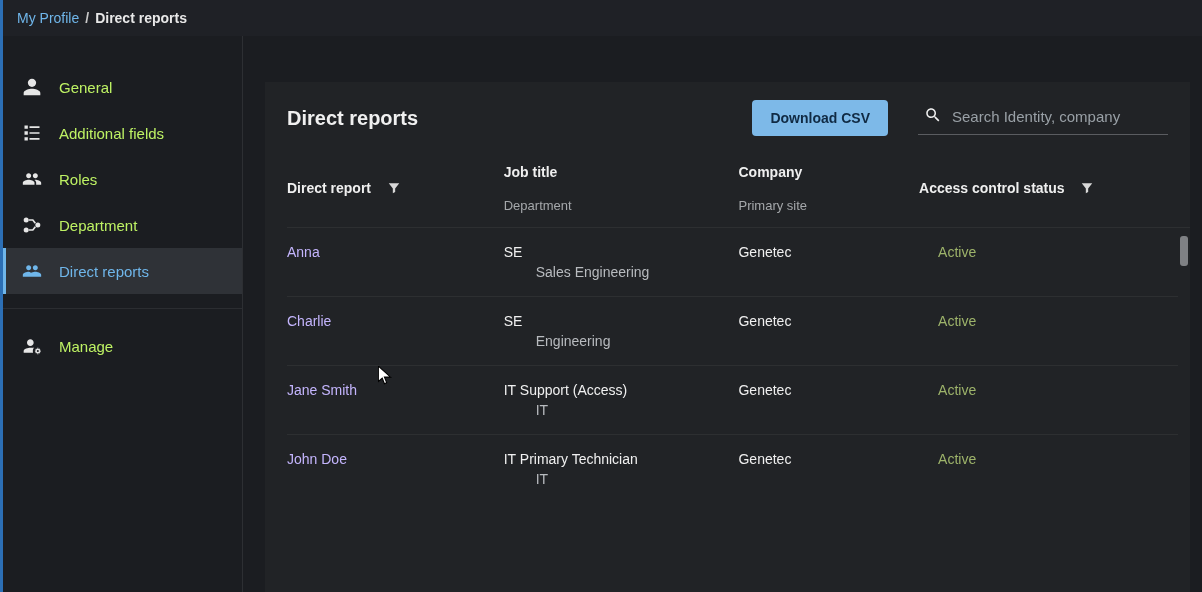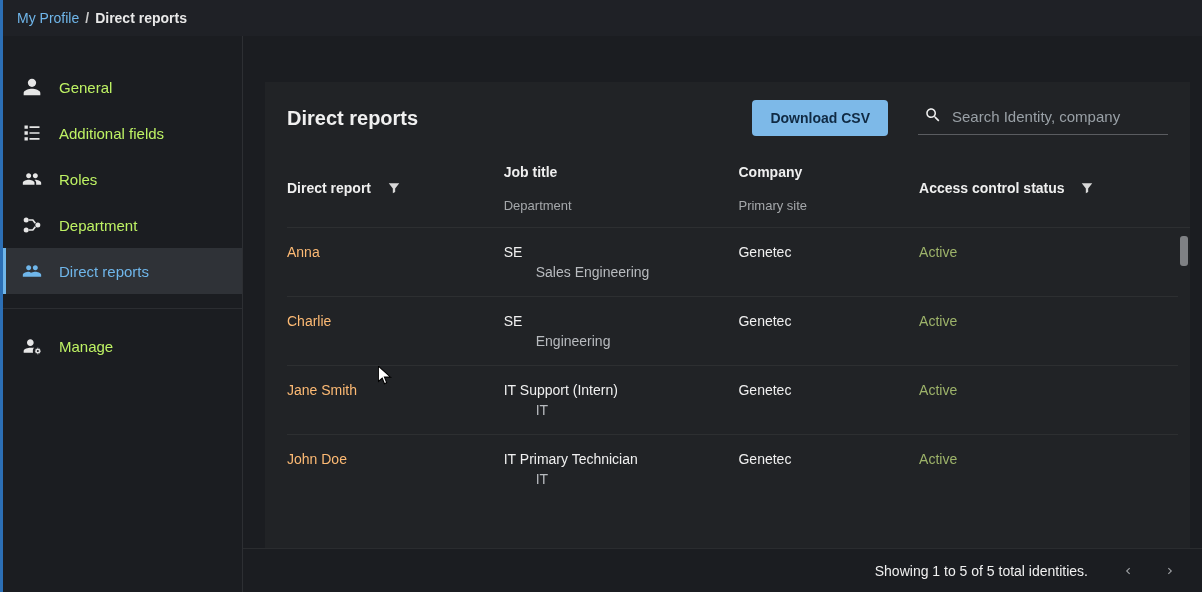--- a/index.html
+++ b/index.html
@@ -38,23 +38,23 @@
 
   
   .table-wrap { flex: 1; overflow: hidden; position: relative; padding: 0 0 0 22px; }
   table { width: 100%; border-collapse: collapse; }
   thead th { text-align: left; font-size: 14px; font-weight: bold; color: #efefef; padding: 16px 10px 4px 0; }
   thead th .sub { display: block; font-weight: normal; color: #a5a8ab; margin-top: 18px; font-size: 13px; }
   thead th .filter-ic { display: inline-block; margin-left: 12px; vertical-align: -2px; cursor: pointer; }
   thead th .filter-ic svg { fill: #d8d8d8; width: 14px; height: 14px; }
   tbody tr { border-top: 1px solid #2d2f31; }
   tbody td { padding: 16px 10px 16px 0; vertical-align: top; font-size: 14px; }
-  .name-link { color: #fdba74; cursor: pointer; }
+  .name-link { color: #c4b5fd; cursor: pointer; }
   .job-sub { color: #b8bbbf; margin-top: 4px; margin-left: 32px; }
-  .status-active { color: #9db36a; }
+  .status-active { color: #9db36a; margin-left: 19px; }
   thead tr { border-bottom: 1px solid #2d2f31; }
   thead th { padding-bottom: 14px; }
 
   
   .vscroll { position: absolute; right: 0; top: 154px; bottom: 60px; width: 12px; background: #212326; }
   .vscroll .thumb { position: absolute; top: 0; left: 2px; right: 2px; height: 30px; background: #7f8184; border-radius: 3px; }
 
   
   .table-footer { height: 44px; display: flex; align-items: center; justify-content: flex-end; padding: 0 20px 0 0; font-size: 14px; background: #1b1d21; border-top: 1px solid #2a2c2f; }
   .pager { display: flex; align-items: center; gap: 18px; margin-left: 28px; }
@@ -202,21 +202,21 @@
                   <td>
                     <div>SE</div>
                     <div class="job-sub">Engineering</div>
                   </td>
                   <td>Genetec</td>
                   <td><span class="status-active">Active</span></td>
                 </tr>
                 <tr>
                   <td><span class="name-link">Jane Smith</span></td>
                   <td>
-                    <div>IT Support (Intern)</div>
+                    <div>IT Support (Access)</div>
                     <div class="job-sub">IT</div>
                   </td>
                   <td>Genetec</td>
                   <td><span class="status-active">Active</span></td>
                 </tr>
                 <tr>
                   <td><span class="name-link">John Doe</span></td>
                   <td>
                     <div>IT Primary Technician</div>
                     <div class="job-sub">IT</div>
@@ -226,35 +226,20 @@
                 </tr>
               </tbody>
           </table>
         </div>
 
         <div class="vscroll">
           <div class="thumb"></div>
         </div>
       </div>
 
-      <div class="table-footer">
-        <span>Showing 1 to 5 of 5 total identities.</span>
-        <div class="pager">
-          <span class="pg-btn">
-            <svg viewBox="0 0 24 24">
-                <path d="M15 4l-8 8 8 8 2-2-6-6 6-6-2-2z"></path>
-              </svg>
-          </span>
-          <span class="pg-btn">
-            <svg viewBox="0 0 24 24">
-                <path d="M9 4l8 8-8 8-2-2 6-6-6-6 2-2z"></path>
-              </svg>
-          </span>
-        </div>
-      </div>
 
       <div class="cursor" style="left:135px; top:330px;">
         <svg viewBox="0 0 12 18">
             <path d="M0 0v14l3.5-3 2 5 2-1-2-5H11L0 0z"></path>
           </svg>
       </div>
     </div>
   </div>
 </div>
 

